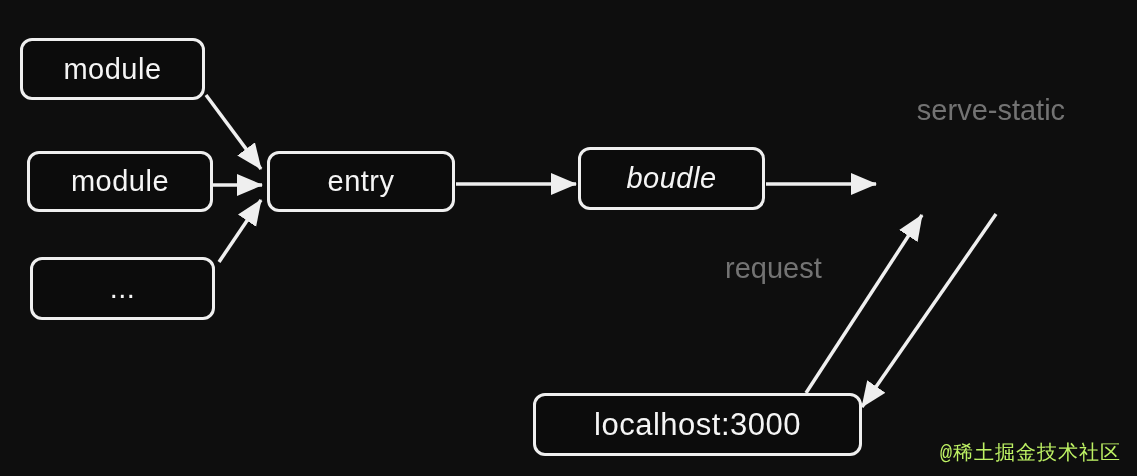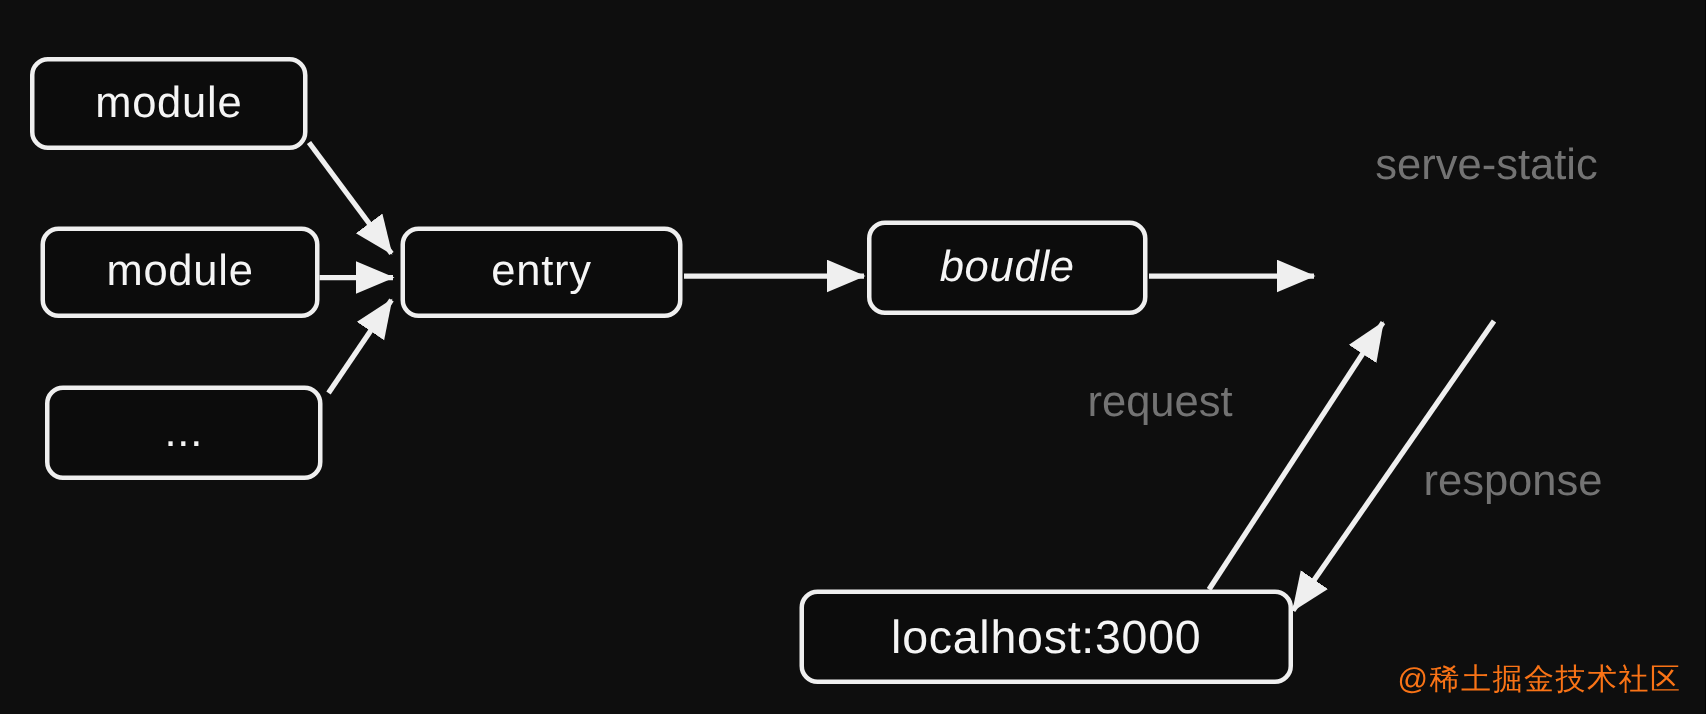--- a/index.html
+++ b/index.html
@@ -47,23 +47,24 @@
     top: 94px;
     width: 224px;
     text-align: center;
   }
   .request-label { left: 725px; top: 252px; }
   .response-label { left: 949px; top: 305px; }
   .watermark {
     position: absolute;
     right: 16px;
     bottom: 10px;
-    color: #f97316;
+    color: #bef264;
     font-size: 20px;
     letter-spacing: 1px;
+    font-family: Liberation Mono, monospace;
   }
   
   .n-module1   { left: 20px;  top: 38px;  width: 185px; height: 62px; }
   .n-module2   { left: 27px;  top: 151px; width: 186px; height: 61px; }
   .n-more      { left: 30px;  top: 257px; width: 185px; height: 63px; }
   .n-entry     { left: 267px; top: 151px; width: 188px; height: 61px; }
   .n-boudle    { left: 578px; top: 147px; width: 187px; height: 63px; font-style: italic; }
   .n-index     { left: 879px; top: 147px; width: 224px; height: 61px; }
   .n-localhost { left: 533px; top: 393px; width: 329px; height: 63px; font-size: 31px; }
 </style>
@@ -111,17 +112,16 @@
 
 
   <div class="node n-localhost">
     <span>localhost:3000</span>
   </div>
 
   <div class="float-label serve-static">serve-static</div>
 
   <div class="float-label request-label">request</div>
 
-  <div class="float-label response-label">response</div>
 
   <div class="watermark">@稀土掘金技术社区</div>
 
 </div>
 
 </body></html>

